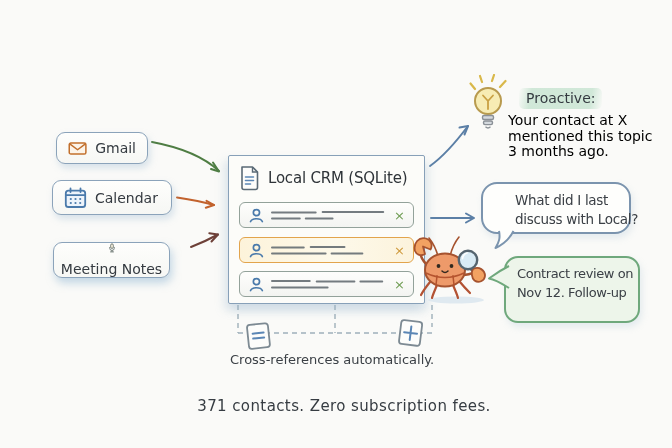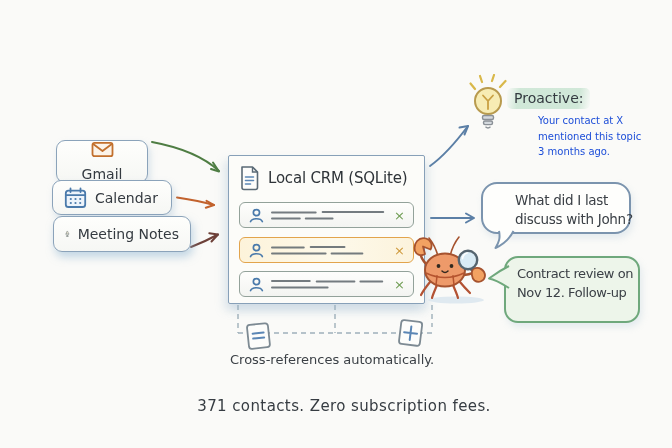--- a/index.html
+++ b/index.html
@@ -14,24 +14,24 @@
 
   
   .src-box {
     position: absolute; display: flex; align-items: center; gap: 8px;
     padding: 0 11px; white-space: nowrap;
     background: linear-gradient(180deg,#fefefc,#f6f7f4);
     border: 1.5px solid #8ba3ba; border-radius: 9px;
     box-shadow: 2px 4px 7px rgba(150,180,205,.35);
     font-size: 14px; color:#343a40;
   }
-  .box-gmail   { left: 56px; top: 140px; width: 92px;  height: 43px; flex-direction: column; }
+  .box-gmail   { left: 56px; top: 132px; width: 92px;  height: 32px; }
   .box-cal     { left: 52px; top: 180px; width: 120px; height: 35px; align-items: center; }
-  .box-notes   { left: 53px; top: 216px; width: 138px; height: 36px;
-                 box-shadow: 2px 5px 9px rgba(140,180,210,.5); }
+  .box-notes   { left: 53px; top: 242px; width: 117px; height: 36px;
+                 box-shadow: 2px 5px 9px rgba(140,180,210,.5); flex-direction: column; }
 
   
   .crm {
     position: absolute; left: 228px; top: 155px; width: 197px; height: 149px;
     background: #fcfcf9; border: 1.6px solid #87a0b8; border-radius: 2px;
     box-shadow: -4px 6px 10px rgba(150,180,205,.28), 4px 7px 10px rgba(150,180,205,.22);
   }
   .crm-head { display:flex; align-items:center; gap:8px; padding: 9px 0 0 10px; }
   .crm-title { font-size: 15px; letter-spacing: -0.2px; color:#2e3338; white-space:nowrap; }
   .crm-row {
@@ -57,28 +57,28 @@
     position: absolute; left: 14px; top: 397px; width: 660px;
     text-align: center; font-size: 15px; letter-spacing: .4px; color:#363c42;
   }
 
   
   .note-l { left: 244px; top: 321px; transform: rotate(-6deg); }
   .note-r { left: 396px; top: 318px; transform: rotate(7deg); }
 
   
   .proactive { position: absolute; left: 505px; top: 90px; width: 140px; }
-  .pro-head { font-size: 14px; margin-left: 2px; color:#343a40; }
+  .pro-head { font-size: 14px; margin-left: 14px; color:#343a40; }
   .pro-head span {
     background: linear-gradient(100deg, rgba(186,222,199,0), rgba(186,222,199,.65) 15%,
                 rgba(186,222,199,.65) 85%, rgba(186,222,199,0));
     padding: 2px 7px 3px; border-radius: 5px;
   }
   .pro-lines { margin-top: 7px; margin-left: 3px; }
-  .pro-line { font-size: 10px; line-height: 15.5px; white-space: nowrap; color:#1d4ed8;margin-left:30px; }
+  .pro-line { font-size: 14px; line-height: 15.5px; white-space: nowrap; color:#000000; }
 
   
   .bubble { position: absolute; white-space: nowrap; }
   .bubble-q {
     left: 481px; top: 182px; width: 150px; height: 52px;
     background: #fefefc; border: 2px solid #7b94ae; border-radius: 16px;
     padding: 7px 0 0 32px; font-size: 13.5px; letter-spacing: -0.3px; line-height: 19px;
     box-shadow: 2px 4px 7px rgba(150,180,205,.22);
   }
   .bubble-a {
@@ -230,21 +230,21 @@
     <div class="pro-head"><span>Proactive:</span></div>
     <div class="pro-lines">
       <div class="pro-line">Your contact at X</div>
       <div class="pro-line">mentioned this topic</div>
       <div class="pro-line">3 months ago.</div>
     </div>
   </div>
 
   <div class="bubble bubble-q">
     <div>What did I last</div>
-    <div>discuss with John?</div>
+    <div>discuss with Local?</div>
   </div>
   <svg class="abs q-tail" width="30" height="20" viewBox="0 0 30 20">
     <path d="M5,1 C6.5,8 5,12 1.5,18 C10,14 16,8 19.5,1" fill="#fefefc" stroke="#7b94ae" stroke-width="2" stroke-linejoin="round"></path>
   </svg>
 
   <div class="bubble bubble-a">
     <div>Contract review on</div>
     <div>Nov 12. Follow-up</div>
   </div>
   <svg class="abs a-tail" width="24" height="26" viewBox="0 0 24 26">

